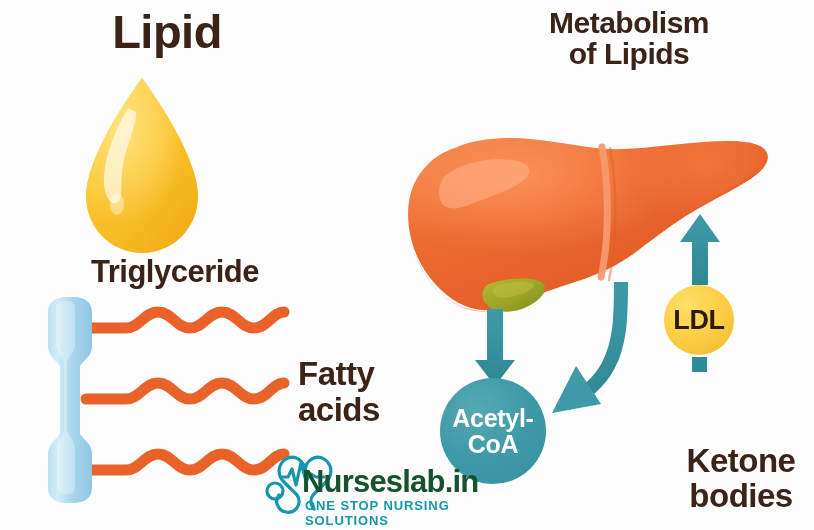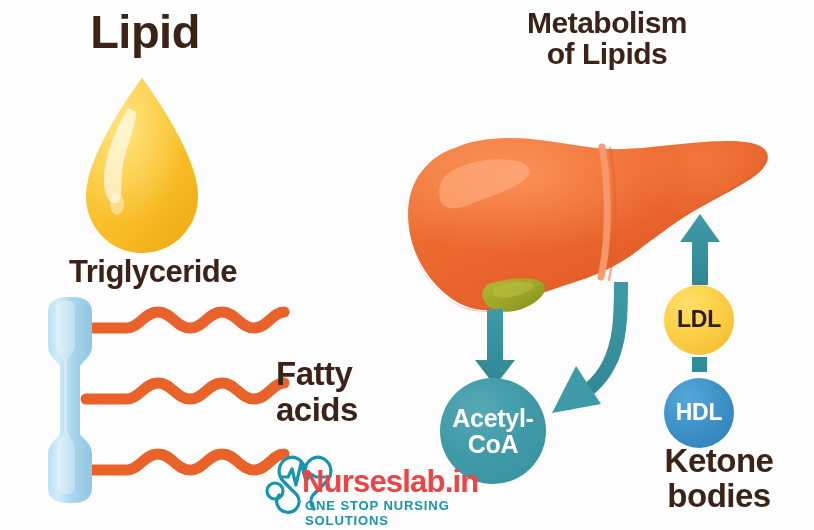--- a/index.html
+++ b/index.html
@@ -22,20 +22,21 @@
 
   
   .heading {
     position: absolute;
     color: #3b2318;
     font-weight: bold;
     letter-spacing: -0.5px;
     line-height: 1.02;
     white-space: pre-line;
     text-align: center;
+    margin-left: 22px;
   }
   #lipid-title {
     left: 0px;
     top: 8px;
     width: 290px;
     font-size: 47px;
   }
   #metabolism-title {
     left: 400px;
     top: 8px;
@@ -98,21 +99,21 @@
     font-size: 25px;
     letter-spacing: -0.3px;
   }
   #node-ldl {
     left: 664px;
     top: 285px;
     width: 70px;
     height: 70px;
     background: radial-gradient(circle at 34% 28%, #ffe06a 0%, #fcd148 42%, #f2b82c 100%);
     color: #2d1a10;
-    font-size: 23px;
+    font-size: 27px;
     letter-spacing: -0.3px;
   }
   #node-hdl {
     left: 664px;
     top: 378px;
     width: 70px;
     height: 70px;
     background: radial-gradient(circle at 34% 28%, #57a8d8 0%, #3e93c9 45%, #2f7fb4 100%);
     color: #ffffff;
     font-size: 23px;
@@ -126,21 +127,21 @@
     top: 450px;
     width: 232px;
     height: 74px;
   }
   #logo-name {
     position: absolute;
     left: 52px;
     top: 14px;
     font-size: 31px;
     font-weight: bold;
-    color: #ef4444;
+    color: #14532d;
     letter-spacing: -0.8px;
   }
   #logo-tagline {
     position: absolute;
     left: 55px;
     top: 48px;
     font-size: 13px;
     font-weight: bold;
     color: #1596ae;
     letter-spacing: 0.9px;
@@ -368,21 +369,20 @@
     </g>
 
     <rect x="692" y="357" width="15" height="15" fill="#2e8d99"></rect>
   </svg>
 
   <div class="node" id="node-acetyl">Acetyl-
 CoA</div>
 
   <div class="node" id="node-ldl">LDL</div>
 
-  <div class="node" id="node-hdl">HDL</div>
 
   <div class="heading" id="ketone-label">Ketone
 bodies</div>
 
   <div id="logo">
     <svg width="232" height="74" viewBox="0 0 232 74">
       <g fill="none" stroke="#1596ae" stroke-width="3.2" stroke-linecap="round" stroke-linejoin="round">
 
         <path d="M55 22
                  C 55 10, 44 4, 36 9

